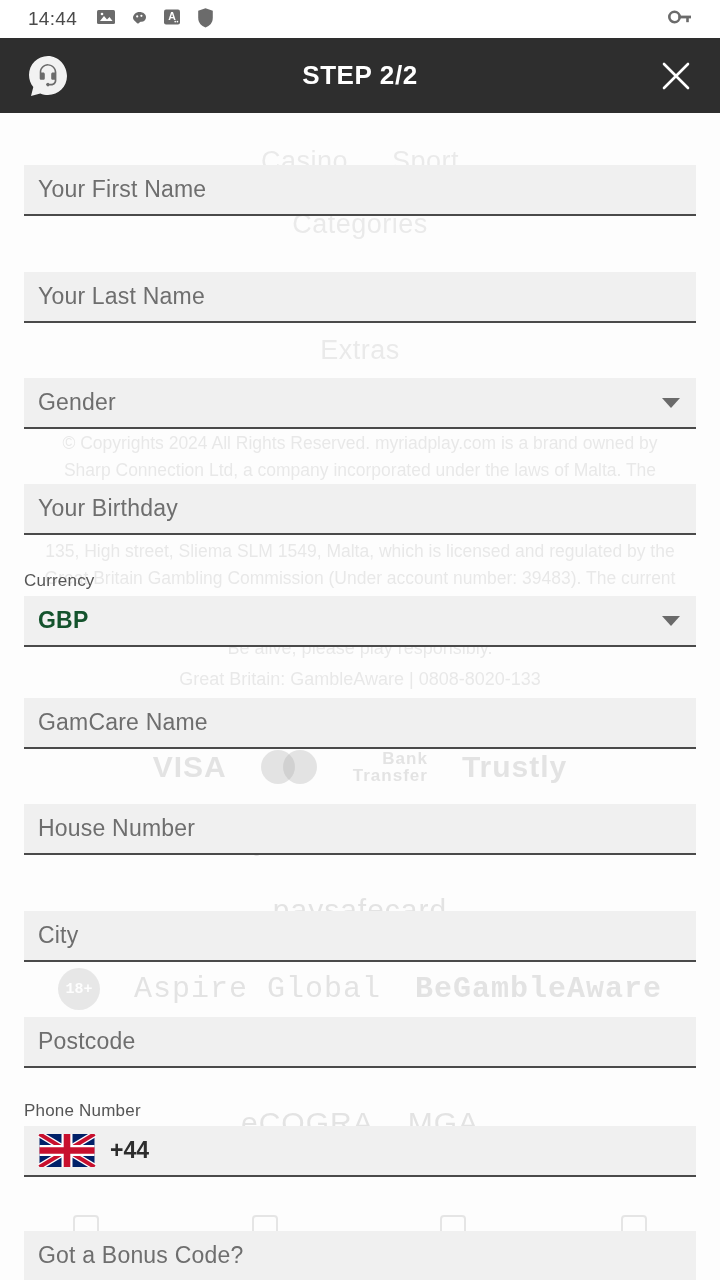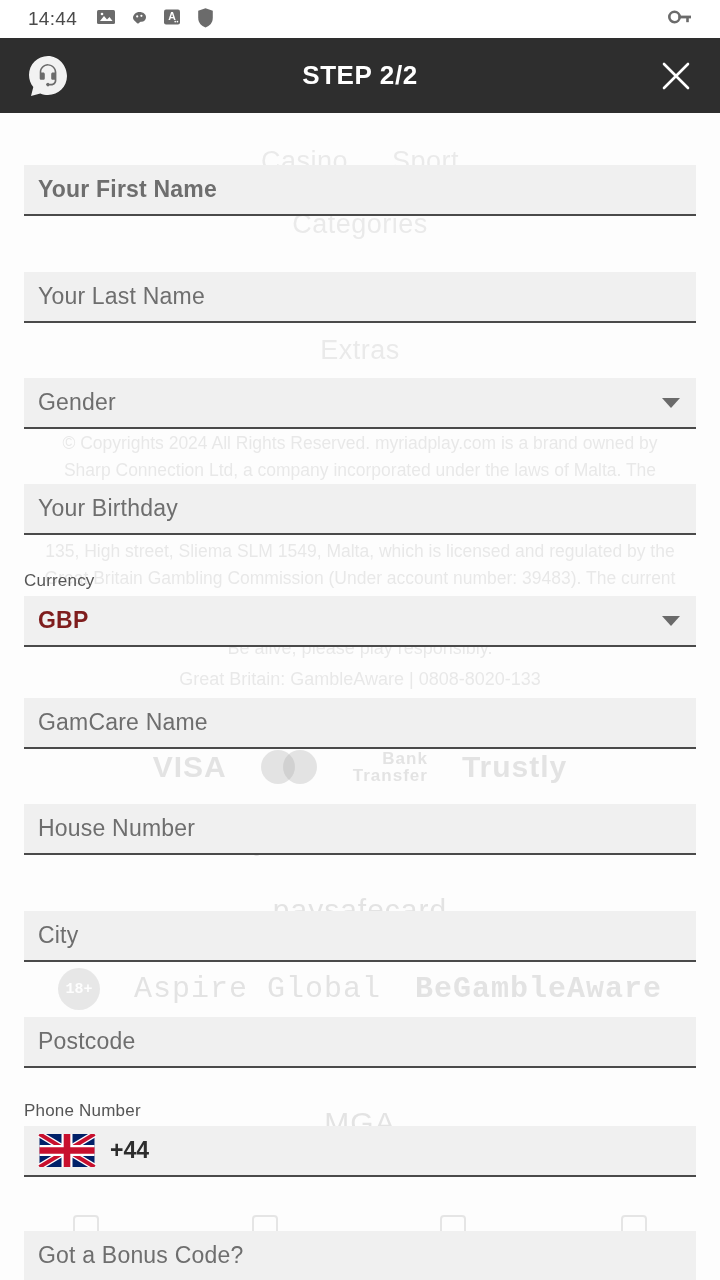--- a/index.html
+++ b/index.html
@@ -109,21 +109,21 @@
   .field-label {
     font-size:17px; color:#555555; margin-bottom:5px; display:block;
     letter-spacing:.2px;
   }
   .field-box {
     position:relative; width:672px; height:51px;
     background:#f0f0f0; border-bottom:2px solid #4a4a4a;
     display:flex; align-items:center; padding:0 14px;
   }
   .field-text { font-size:23px; color:#6e6e6e; letter-spacing:.2px; }
-  .field-text.filled { color:#7f1d1d; font-weight:bold; }
+  .field-text.filled { color:#14532d; font-weight:bold; }
   .caret {
     position:absolute; right:16px; top:50%; transform:translateY(-50%);
     width:0; height:0; border-left:9px solid transparent;
     border-right:9px solid transparent; border-top:10px solid #6a6a6a;
   }
   .flag { width:58px; height:33px; margin-right:14px; flex:none; }
   .phone-prefix { font-size:23px; color:#2d2d2d; font-weight:bold; }
 </style>
 </head>
 <body>
@@ -181,20 +181,21 @@
       <span class="bg-pay">BeGambleAware</span>
     </div>
 
     <div class="bg-logorow" style="top:995px;">
       <span class="bg-pay thin">GamCare</span>
       <span class="bg-pay">GAMSTOP</span>
       <span class="bg-pay small">GAMBLING<br>COMMISSION</span>
     </div>
 
     <div class="bg-logorow" style="top:1068px;">
+      <span class="bg-pay thin">eCOGRA</span>
       <span class="bg-pay thin">MGA</span>
     </div>
 
     <div class="bg-bottomnav">
       <span class="bn-item">
         <span class="bn-ico"></span>
         <span>HOME</span>
       </span>
       <span class="bn-item">
         <span class="bn-ico"></span>
@@ -262,21 +263,21 @@
     <span class="modal-title">STEP 2/2</span>
     <span class="close-btn">
       <svg width="34" height="34" viewBox="0 0 34 34">
         <path d="M5 5 L29 29 M29 5 L5 29" stroke="#ffffff" stroke-width="2.6" stroke-linecap="round"></path>
       </svg>
     </span>
   </div>
 
   <div class="form-area">
 
-    <div class="field-group" style="top:52px;font-weight:bold;">
+    <div class="field-group" style="top:52px;">
       <div class="field-box">
         <span class="field-text">Your First Name</span>
       </div>
     </div>
 
     <div class="field-group" style="top:159px;">
       <div class="field-box">
         <span class="field-text">Your Last Name</span>
       </div>
     </div>

